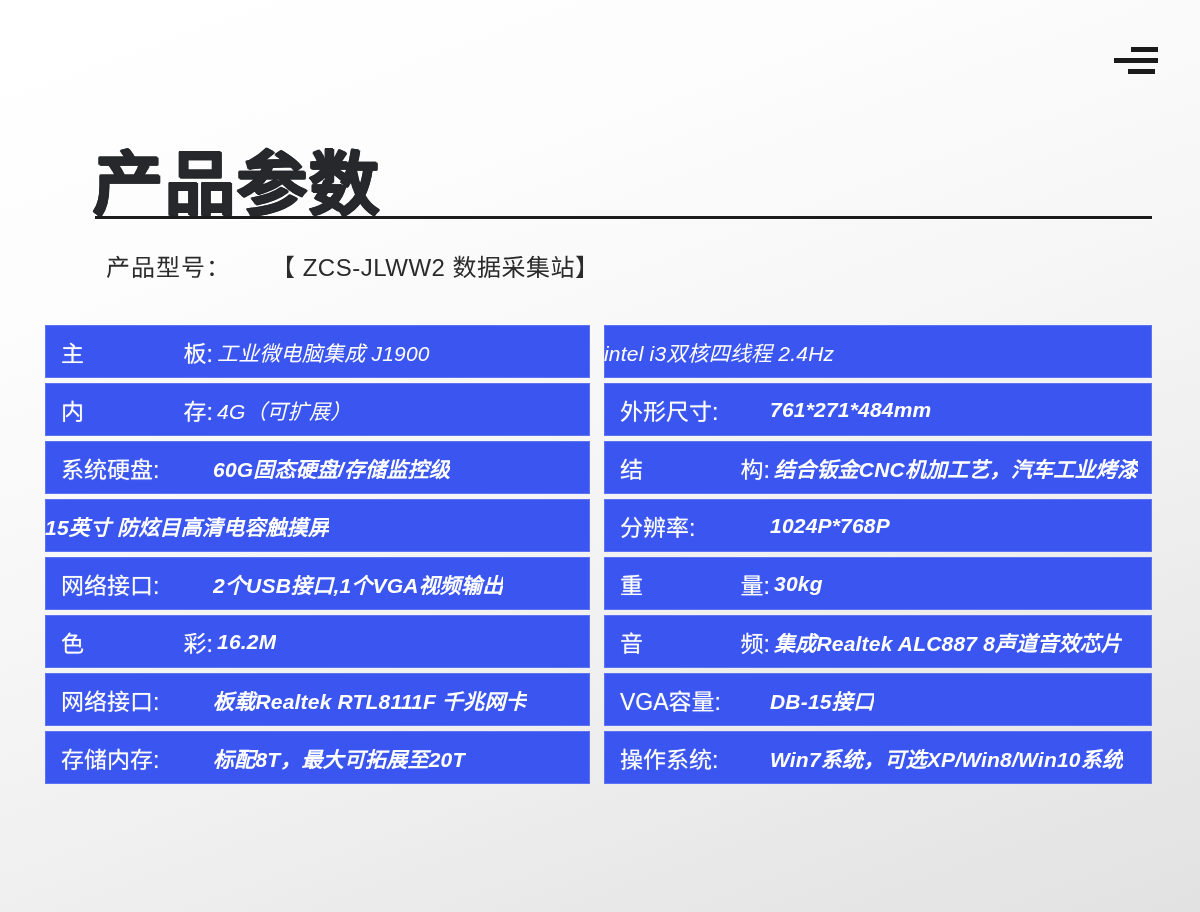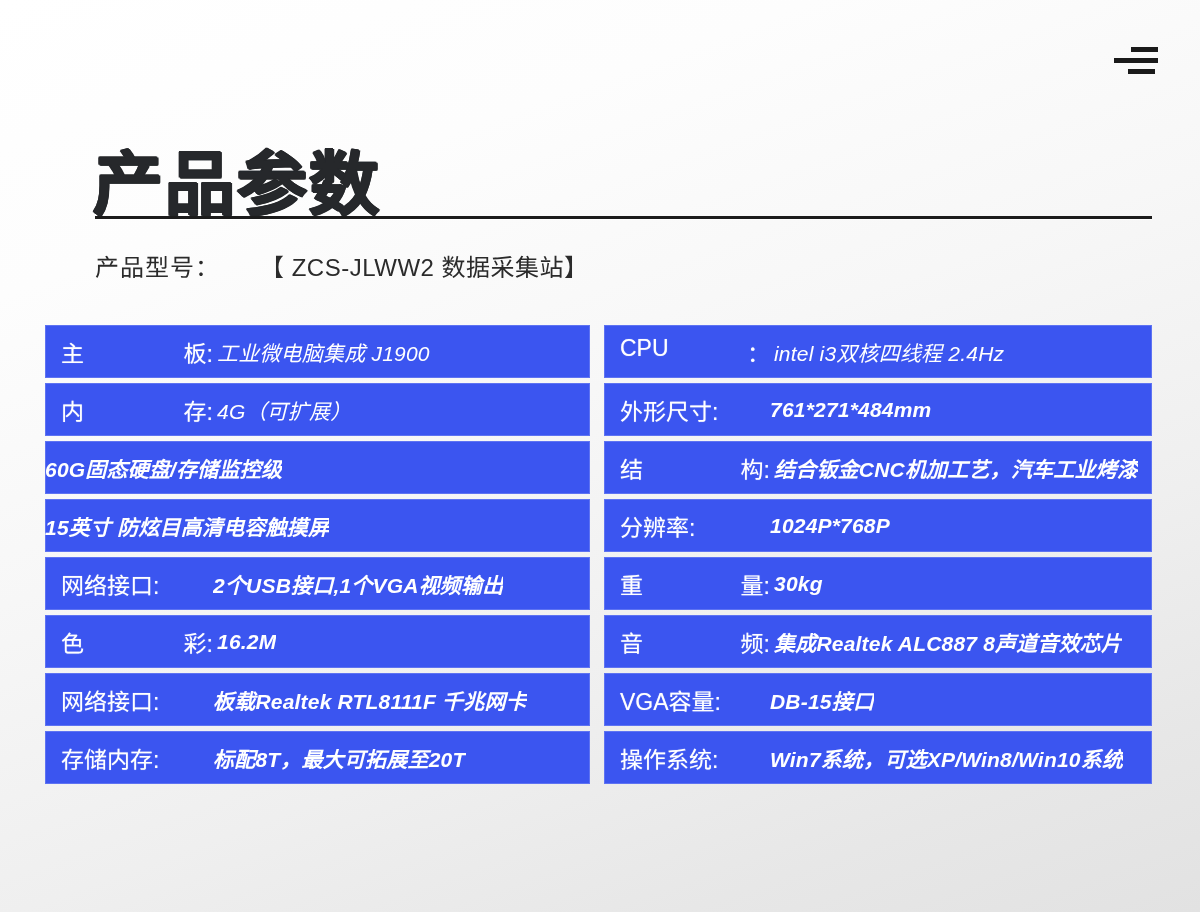--- a/index.html
+++ b/index.html
@@ -66,21 +66,21 @@
     top: 216px;
     width: 1057px;
     height: 3px;
     background: #1c1c1c;
     box-shadow: 0 1px 0 rgba(255,255,255,0.85);
   }
 
   
   .model-line {
     position: absolute;
-    left: 95px;
+    left: 106px;
     top: 248px;
     display: flex;
     align-items: flex-start;
     white-space: nowrap;
   }
   .model-line .model-label {
     font-size: 24px;
     color: #2b2b2b;
     font-weight: normal;
     letter-spacing: 1px;
@@ -179,20 +179,21 @@
         <span class="row-value light">工业微电脑集成 J1900</span>
       </div>
       <div class="spec-row">
         <span class="row-label spaced">
           <span class="ch">内</span>
           <span class="colon">存:</span>
         </span>
         <span class="row-value light">4G（可扩展）</span>
       </div>
       <div class="spec-row">
+        <span class="row-label">系统硬盘:</span>
         <span class="row-value">60G固态硬盘/存储监控级</span>
       </div>
       <div class="spec-row">
         <span class="row-value">15英寸 防炫目高清电容触摸屏</span>
       </div>
       <div class="spec-row">
         <span class="row-label">网络接口:</span>
         <span class="row-value">2个USB接口,1个VGA视频输出</span>
       </div>
       <div class="spec-row">
@@ -206,24 +207,20 @@
         <span class="row-label">网络接口:</span>
         <span class="row-value">板载Realtek RTL8111F 千兆网卡</span>
       </div>
       <div class="spec-row">
         <span class="row-label">存储内存:</span>
         <span class="row-value">标配8T，最大可拓展至20T</span>
       </div>
     </div>
   <div class="spec-col right" id="col-right">
       <div class="spec-row">
-        <span class="row-label spaced">
-          <span class="ch">CPU</span>
-          <span class="colon">：</span>
-        </span>
         <span class="row-value light">intel  i3双核四线程 2.4Hz</span>
       </div>
       <div class="spec-row">
         <span class="row-label">外形尺寸:</span>
         <span class="row-value">761*271*484mm</span>
       </div>
       <div class="spec-row">
         <span class="row-label spaced">
           <span class="ch">结</span>
           <span class="colon">构:</span>

